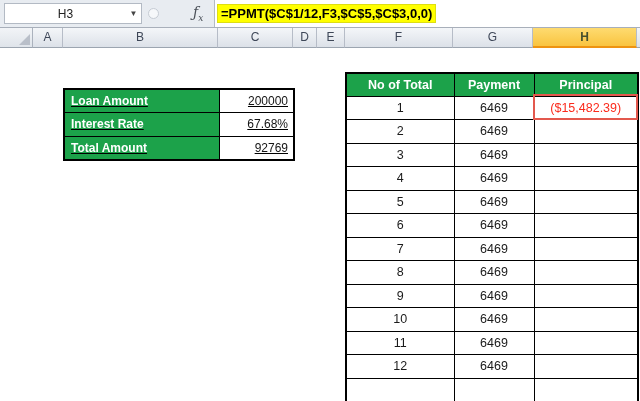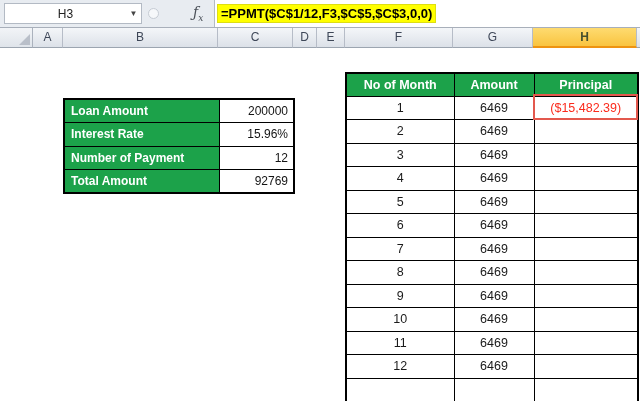--- a/index.html
+++ b/index.html
@@ -54,21 +54,21 @@
     border-right:1px solid #9CA5B0;border-bottom:1px solid #B6BCC7;
     font-size:12px;color:#3E4758;display:flex;align-items:center;
     justify-content:flex-end;padding-right:7px;}
   .row-h.sel{background:linear-gradient(90deg,var(--amber-top),var(--amber-bot));
     border-right:2px solid #EE9311;color:#47502D;font-weight:700;}
 
   
   .grid{position:absolute;left:0;top:48px;width:640px;height:353px;background:#fff;}
   table{border-collapse:collapse;table-layout:fixed;position:absolute;}
   td,th{border:1px solid #000;overflow:hidden;white-space:nowrap;}
-  .loan{left:63px;top:50px;border:2px solid #000;}
+  .loan{left:63px;top:40px;border:2px solid #000;text-decoration:underline;}
   .loan .lab{background:var(--green);color:#fff;font-weight:700;
     font-size:12px;text-align:left;padding-left:6px;}
   .loan .val{background:#fff;color:#141414;font-size:12px;
     text-align:right;padding-right:5px;border-radius:10px;}
   .sched{left:345px;top:23.5px;border:2px solid #000;}
   .sched th{background:var(--green);color:#fff;font-weight:700;
     font-size:12.5px;text-align:center;}
   .sched td{background:#fff;color:#1B1B1B;font-size:12.5px;text-align:center;}
   .sched td.red{color:var(--red-text);}
   .sel-overlay{position:absolute;left:533px;top:46px;width:105px;height:26px;
@@ -127,38 +127,34 @@
   <div class="grid">
 
     <table class="loan">
       <tbody id="loan-body">
           <tr style="height: 23.5px;">
             <td class="lab" style="width: 155px;">Loan Amount</td>
             <td class="val" style="width: 75px;">200000</td>
           </tr>
           <tr style="height: 23.5px;">
             <td class="lab" style="width: 155px;">Interest Rate</td>
-            <td class="val" style="width: 75px;">15.96%</td>
-          </tr>
-          <tr style="height: 23.5px;">
-            <td class="lab" style="width: 155px;">Number of Payment</td>
-            <td class="val" style="width: 75px;">12</td>
+            <td class="val" style="width: 75px;">67.68%</td>
           </tr>
           <tr style="height: 23.5px;">
             <td class="lab" style="width: 155px;">Total Amount</td>
             <td class="val" style="width: 75px;">92769</td>
           </tr>
         </tbody>
     </table>
 
     <table class="sched">
       <thead>
           <tr id="sched-head" style="height:23.5px">
-            <th style="width: 108px;">No of Month</th>
-            <th style="width: 80px;">Amount</th>
+            <th style="width: 108px;">No of Total</th>
+            <th style="width: 80px;">Payment</th>
             <th style="width: 104px; margin-top: 36px;">Principal</th>
           </tr>
         </thead>
       <tbody id="sched-body">
           <tr style="height: 23.5px;">
             <td style="width: 108px;">1</td>
             <td style="width: 80px;">6469</td>
             <td class="red" style="width: 104px;">($15,482.39)</td>
           </tr>
           <tr style="height: 23.5px;">

